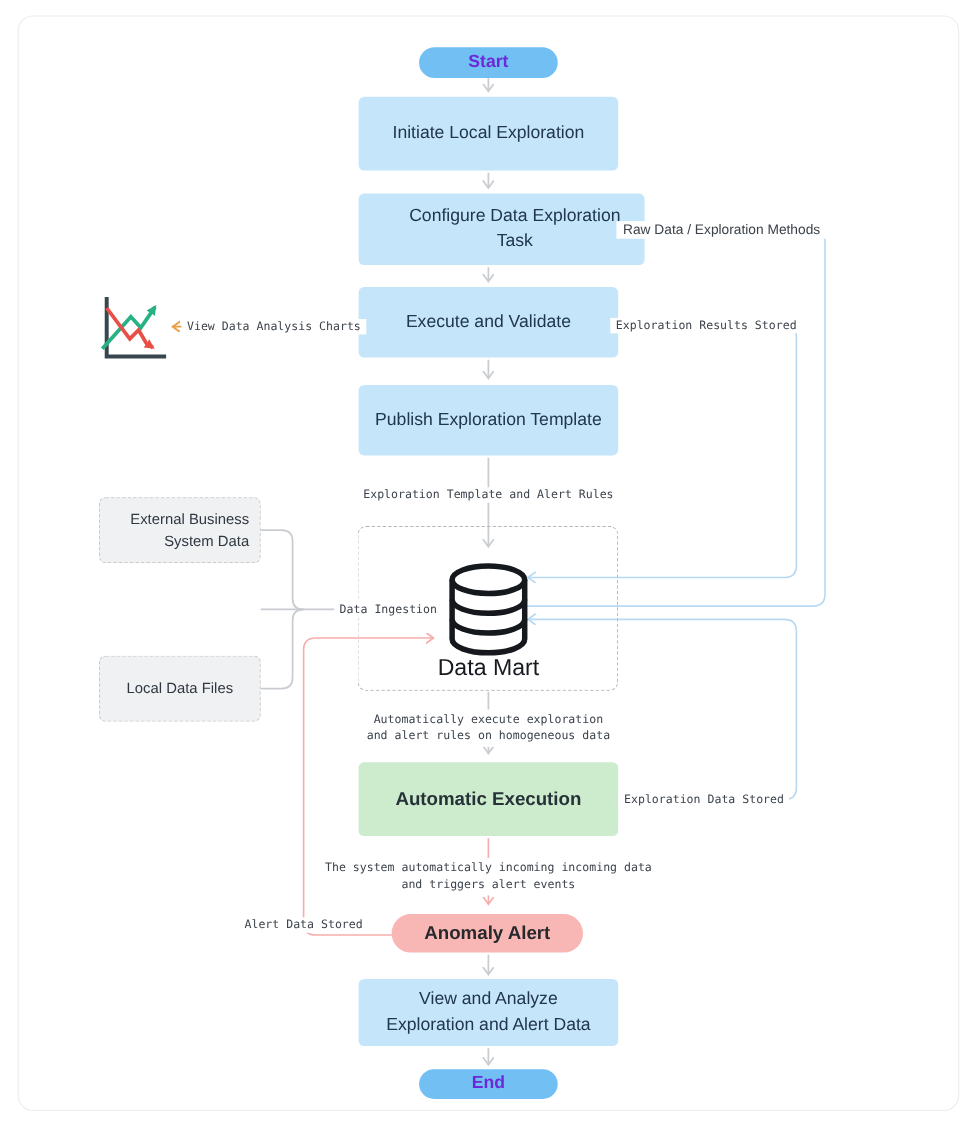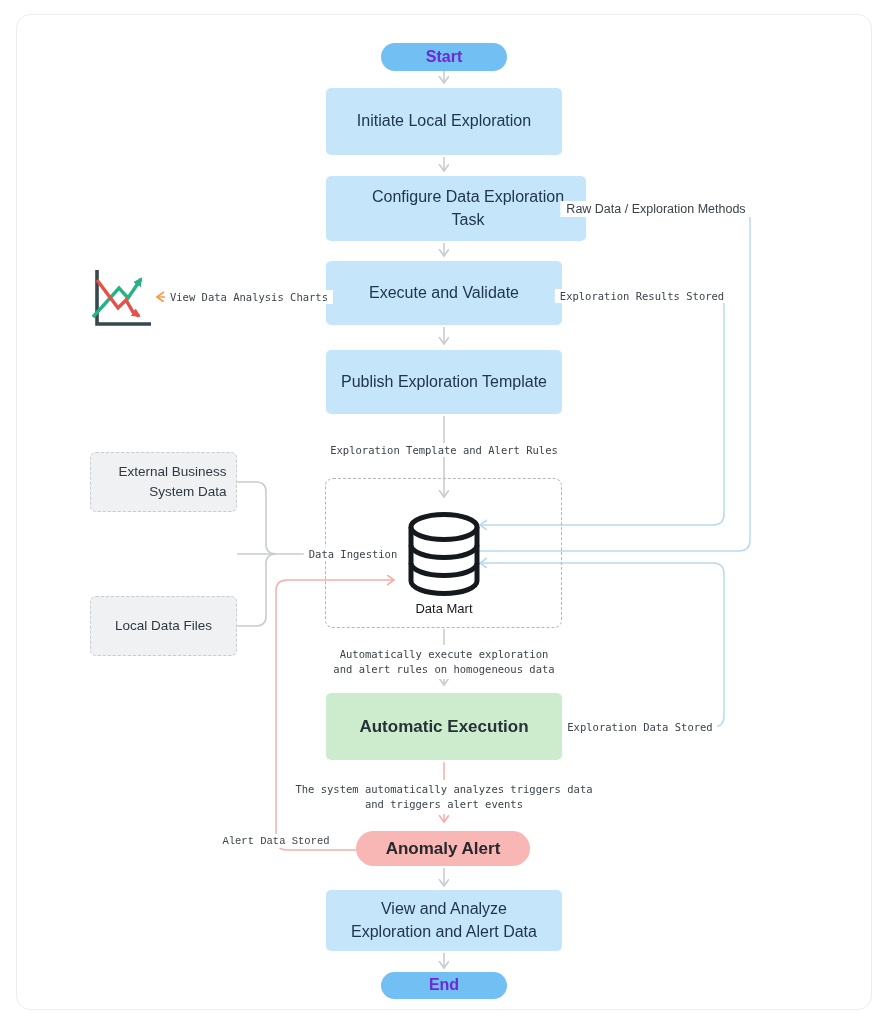--- a/index.html
+++ b/index.html
@@ -29,21 +29,21 @@
              border:1.5px dashed var(--dash-border);border-radius:8px;box-sizing:border-box;}
   .mlabel{position:absolute;transform:translate(-50%,-50%);white-space:nowrap;background:#fff;
           font-family:"DejaVu Sans Mono",monospace;font-size:10.5px;color:var(--text-label);
           padding:1px 5px;}
   .slabel{position:absolute;transform:translate(-50%,-50%);white-space:nowrap;background:#fff;
           font-size:12.5px;color:#3b4249;padding:1px 6px;}
   .note{position:absolute;transform:translate(-50%,-50%);text-align:center;background:#fff;
         font-family:"DejaVu Sans Mono",monospace;font-size:10.5px;color:var(--text-label);
         line-height:15px;padding:2px 6px;white-space:nowrap;}
   .dbcaption{position:absolute;left:444px;top:608px;transform:translate(-50%,-50%);
-             font-size:13px;font-weight:500;color:#16191d;white-space:nowrap;text-align:right;}
+             font-size:21px;font-weight:500;color:#16191d;white-space:nowrap;text-align:right;}
   .mk-gray{stroke:var(--line-gray);fill:none;stroke-width:1.6;}
   .mk-blue{stroke:var(--line-blue);fill:none;stroke-width:1.6;}
   .mk-pink{stroke:var(--line-pink);fill:none;stroke-width:1.6;}
   .mk-orange{stroke:var(--line-orange);fill:none;stroke-width:1.8;}
   .wire-gray{stroke:var(--line-gray);fill:none;stroke-width:1.6;}
   .wire-blue{stroke:var(--line-blue);fill:none;stroke-width:1.5;}
   .wire-pink{stroke:var(--line-pink);fill:none;stroke-width:1.5;}
   .wire-orange{stroke:var(--line-orange);fill:none;stroke-width:1.6;}
 </style>
 </head>
@@ -159,17 +159,17 @@
   <div class="mlabel" style="left:642px;top:296px;">Exploration Results Stored</div>
   <div class="mlabel" style="left:249px;top:297px;">View Data Analysis Charts</div>
   <div class="mlabel" style="left:444px;top:450px;">Exploration Template and Alert Rules</div>
   <div class="mlabel" style="left:329px;top:554px;margin-left:24px;">Data Ingestion</div>
   <div class="note" style="left:444px;top:662px;">
     <div>Automatically execute exploration</div>
     <div>and alert rules on homogeneous data</div>
   </div>
   <div class="mlabel" style="left:640px;top:727px;">Exploration Data Stored</div>
   <div class="note" style="left:444px;top:797px;">
-    <div>The system automatically analyzes triggers data</div>
+    <div>The system automatically incoming incoming data</div>
     <div>and triggers alert events</div>
   </div>
-  <div class="mlabel" style="left:276px;top:841px;font-family:Liberation Mono, monospace;">Alert Data Stored</div>
+  <div class="mlabel" style="left:276px;top:841px;">Alert Data Stored</div>
 </div>
 
 </body></html>

